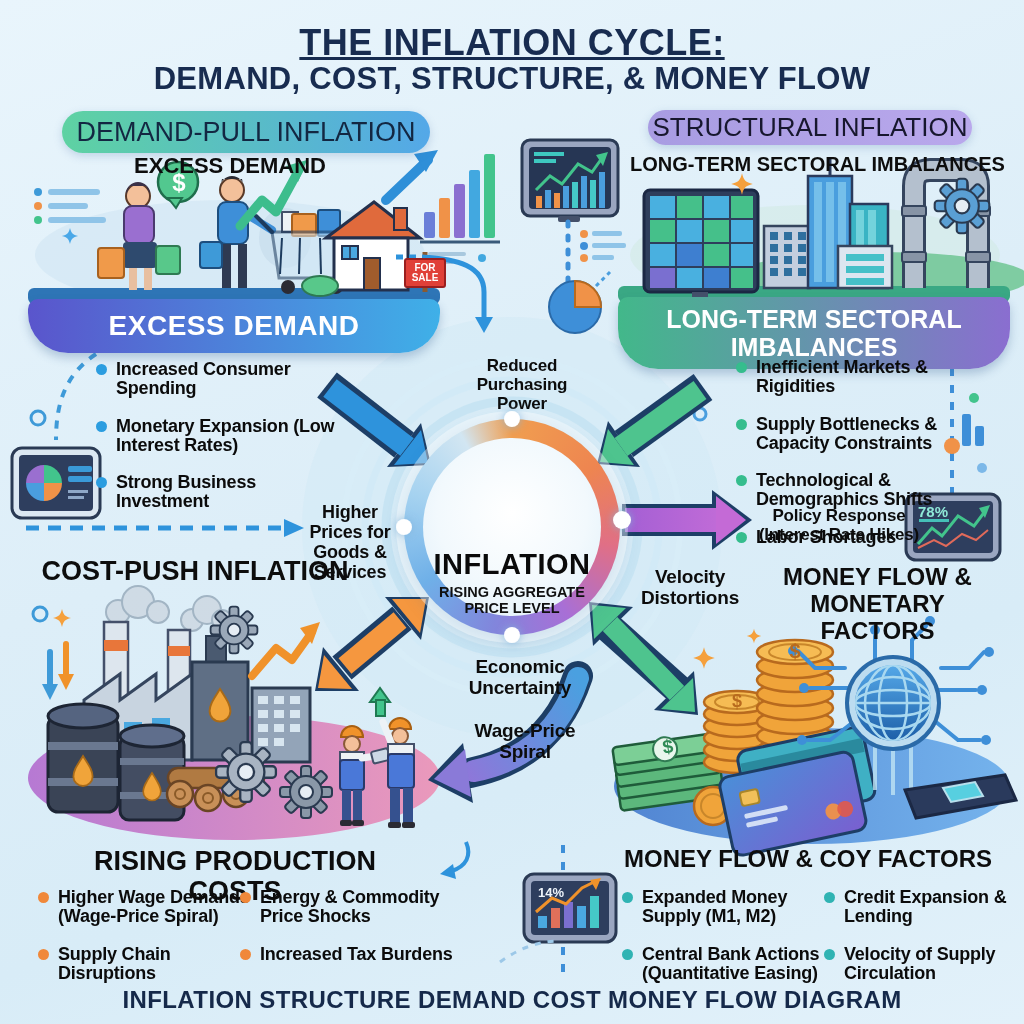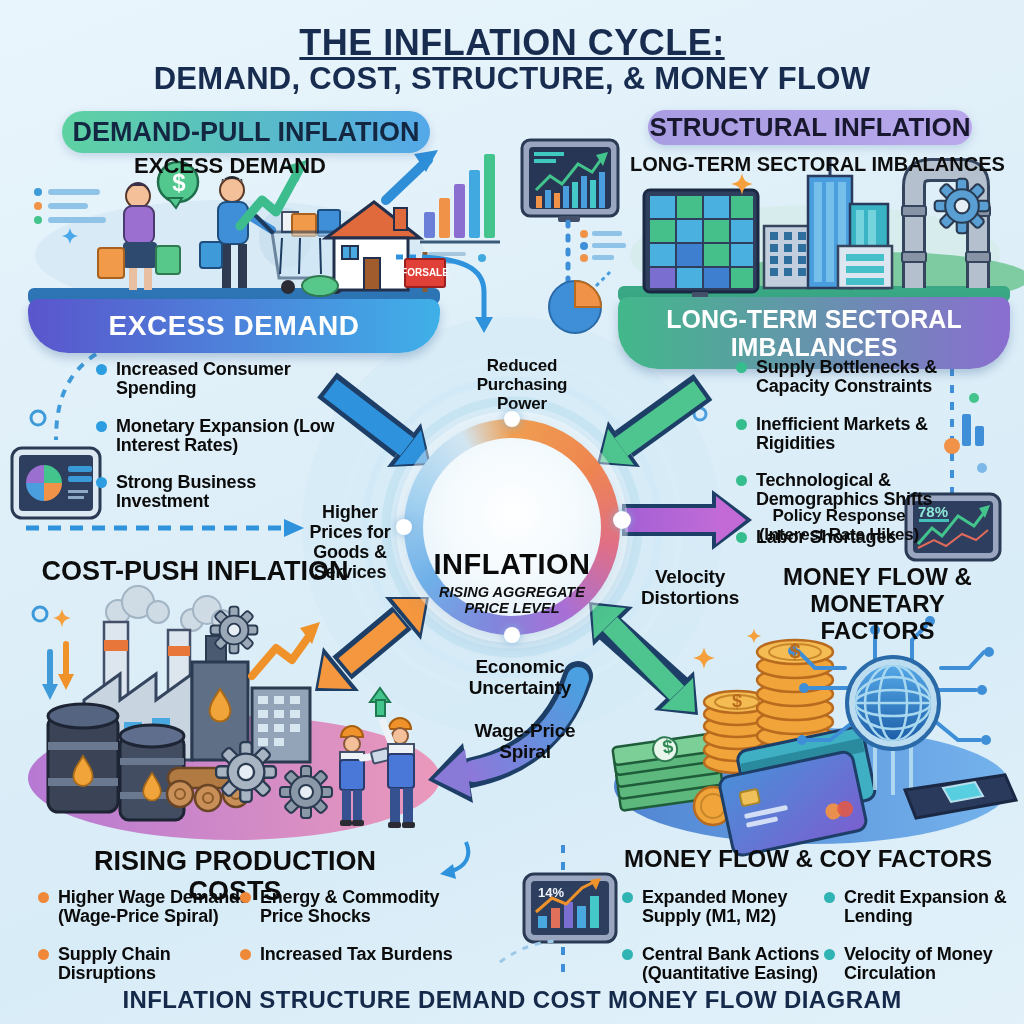--- a/index.html
+++ b/index.html
@@ -5,21 +5,21 @@
   html,body{margin:0;padding:0;background:#fff;}
   .stage{position:relative;width:1024px;height:1024px;overflow:hidden;
     background:linear-gradient(160deg,#e9f5fc 0%,#ddeef8 45%,#d8ecf7 70%,#e2f1fa 100%);
     font-family:"Liberation Sans",sans-serif;}
   svg.layer{position:absolute;left:0;top:0;z-index:1;}
   .txt{position:absolute;z-index:3;font-weight:800;color:#0c0c0c;}
   .title1{left:0;right:0;top:22px;text-align:center;font-size:36px;color:#182c50;letter-spacing:.5px;text-decoration:underline;}
   .title2{left:0;right:0;top:61px;text-align:center;font-size:31px;color:#182c50;letter-spacing:.3px;}
   .footer{left:0;right:0;top:986px;text-align:center;font-size:24px;color:#15294a;letter-spacing:.4px;}
   .badge{position:absolute;z-index:2;display:flex;align-items:center;justify-content:center;
-    border-radius:24px;font-weight:700;white-space:nowrap;box-shadow:0 3px 8px rgba(80,120,170,.25);}
+    border-radius:24px;font-weight:400;white-space:nowrap;box-shadow:0 3px 8px rgba(80,120,170,.25);}
   .badge-tl{left:62px;top:111px;width:368px;height:42px;font-size:27px;color:#132742;
     background:linear-gradient(90deg,#5ed2a2,#54a8e8);}
   .badge-tr{left:648px;top:110px;width:324px;height:35px;font-size:26px;color:#17172e;
     background:linear-gradient(90deg,#a89ce2,#b9a8ec);}
   .subhead{position:absolute;z-index:3;font-weight:800;color:#0d0d0d;text-align:center;white-space:nowrap;}
   .subhead-tl{left:80px;top:153px;width:300px;font-size:22px;}
   .subhead-tr{left:630px;top:153px;width:356px;font-size:20px;}
   .banner{position:absolute;z-index:2;display:flex;align-items:center;justify-content:center;
     color:#fff;font-weight:800;text-align:center;box-shadow:0 5px 10px rgba(60,100,150,.3);}
   .banner-tl{left:28px;top:299px;width:412px;height:54px;font-size:28px;letter-spacing:.5px;
@@ -35,25 +35,25 @@
   .lbl{position:absolute;z-index:3;font-weight:800;color:#0c0c0c;text-align:center;line-height:1.12;letter-spacing:-.2px;}
   .hdg{position:absolute;z-index:3;font-weight:800;color:#0d0d0d;text-align:center;line-height:1.12;}
   .ring{position:absolute;z-index:2;left:404px;top:419px;width:216px;height:216px;border-radius:50%;
     background:conic-gradient(#f09e50 0%,#ee8550 15%,#e06f86 28%,#a86fd6 41%,#8186dc 53%,#6fb0e8 66%,#a5d2f0 80%,#d2e6f2 92%,#f09e50 100%);
     display:flex;align-items:center;justify-content:center;
     box-shadow:0 0 0 8px rgba(255,255,255,.4),0 6px 18px rgba(60,110,160,.25);}
   .ring-inner{width:178px;height:178px;border-radius:50%;
     background:radial-gradient(circle at 50% 42%,#ffffff 0%,#f2f9fd 55%,#dcedf8 100%);
     display:flex;flex-direction:column;align-items:center;justify-content:flex-end;text-align:center;}
   .core-title{font-size:29px;font-weight:800;letter-spacing:.5px;color:#0a0a0a;}
-  .core-sub{width:152px;font-size:14.5px;font-weight:800;margin-top:3px;line-height:1.12;color:#101010;font-style:italic;}
+  .core-sub{width:152px;font-size:14.5px;font-weight:800;margin-top:3px;line-height:1.12;color:#101010;}
   .node{position:absolute;z-index:4;border-radius:50%;
     background:radial-gradient(circle,#ffffff 60%,#e8f4fb);box-shadow:0 0 8px rgba(130,180,220,.85);}
   .sign{position:absolute;z-index:3;left:404px;top:258px;width:42px;height:30px;background:#e04038;
-    border:2px solid #9a1f1f;border-radius:3px;display:flex;flex-direction:row;align-items:center;
+    border:2px solid #9a1f1f;border-radius:3px;display:flex;flex-direction:column;align-items:center;
     justify-content:center;color:#fff;font-size:10px;font-weight:800;line-height:1.05;box-sizing:border-box;}
   .dollar{position:absolute;z-index:3;font-weight:800;text-align:center;}
   .stat{position:absolute;z-index:3;font-weight:700;}
 </style>
 </head>
 <body>
 
 <div class="stage">
 
 <svg class="layer" width="1024" height="1024" viewBox="0 0 1024 1024">
@@ -616,25 +616,25 @@
       </div>
     <div class="item">
         <span class="idot dot-blue"></span>
         <span class="itext">Strong Business Investment</span>
       </div>
   </div>
 
   <div class="list" style="left:736px;top:358px;width:235px;">
     <div class="item">
         <span class="idot dot-green"></span>
+        <span class="itext">Inefficient Markets &amp; Rigidities</span>
+      </div>
+    <div class="item">
+        <span class="idot dot-green"></span>
         <span class="itext">Supply Bottlenecks &amp; Capacity Constraints</span>
-      </div>
-    <div class="item">
-        <span class="idot dot-green"></span>
-        <span class="itext">Inefficient Markets &amp; Rigidities</span>
       </div>
     <div class="item">
         <span class="idot dot-green"></span>
         <span class="itext">Technological &amp; Demographics Shifts</span>
       </div>
     <div class="item">
         <span class="idot dot-green"></span>
         <span class="itext">Labor Shortages</span>
       </div>
   </div>
@@ -693,21 +693,21 @@
         <span class="itext">Central Bank Actions (Quantitative Easing)</span>
       </div>
   </div>
   <div class="list" style="left:824px;top:888px;width:185px;">
     <div class="item">
         <span class="idot dot-teal"></span>
         <span class="itext">Credit Expansion &amp; Lending</span>
       </div>
     <div class="item">
         <span class="idot dot-teal"></span>
-        <span class="itext">Velocity of Money Circulation</span>
+        <span class="itext">Velocity of Supply Circulation</span>
       </div>
   </div>
 
   <div class="sign">
     <div>FOR</div>
     <div>SALE</div>
   </div>
   <div class="dollar" style="left:166px;top:169px;width:26px;font-size:24px;color:#fff;">$</div>
   <div class="dollar" style="left:779px;top:640px;width:32px;font-size:20px;color:#b86a1e;">$</div>
   <div class="dollar" style="left:723px;top:691px;width:28px;font-size:18px;color:#b86a1e;">$</div>

